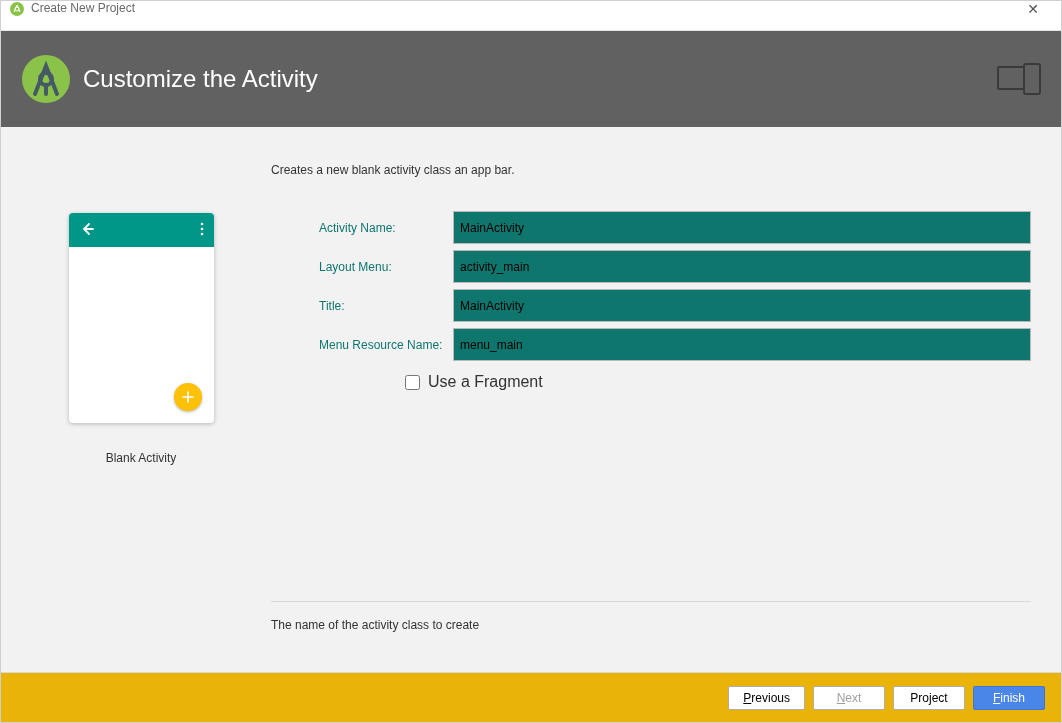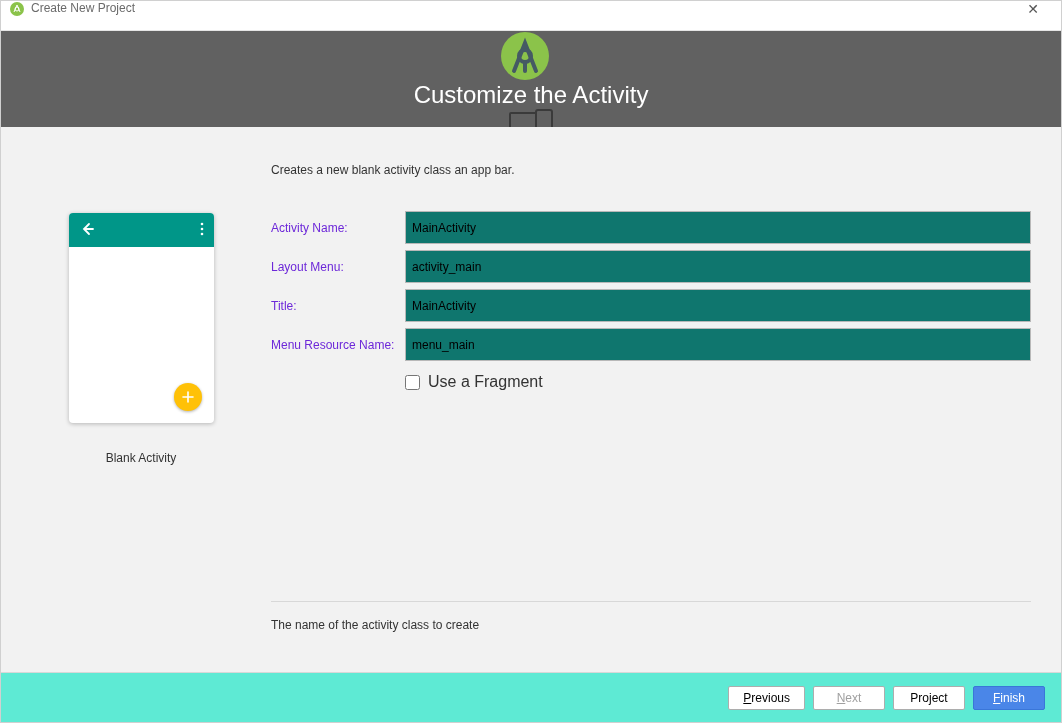--- a/index.html
+++ b/index.html
@@ -40,21 +40,20 @@
     color: #555;
     font-size: 14px;
     cursor: pointer;
   }
   .header {
     height: 96px;
     background: #616161;
     display: flex;
     align-items: center;
     padding: 0 20px;
-    flex-direction: column;
   }
   .header .logo {
     width: 50px; height: 50px;
     margin-right: 12px;
   }
   .header h1 {
     color: #fff;
     font-weight: 300;
     font-size: 24px;
     flex: 1;
@@ -125,21 +124,22 @@
     margin-top: 6px;
   }
   .form-row {
     display: flex;
     align-items: center;
     margin-bottom: 6px;
   }
   .form-row label {
     width: 134px;
     font-size: 12px;
-    color: #6d28d9;
+    color: #0f766e;
+    margin-left: 48px;
   }
   .form-row input[type=text] {
     flex: 1;
     height: 33px;
     border: 1px solid #b8b8b8;
     padding: 0 6px;
     font-size: 12px;
     background: #0f766e;
   }
   .checkbox-row {
@@ -162,21 +162,21 @@
     margin-bottom: 16px;
   }
   .hint {
     font-size: 12px;
     color: #333;
     margin-bottom: 20px;
   }
   .footer {
     height: 50px;
     border-top: 1px solid #d8d8d8;
-    background: #5eead4;
+    background: #eab308;
     display: flex;
     align-items: center;
     justify-content: flex-end;
     padding: 0 16px;
     gap: 8px;
   }
   .footer button {
     height: 24px;
     min-width: 72px;
     padding: 0 14px;

